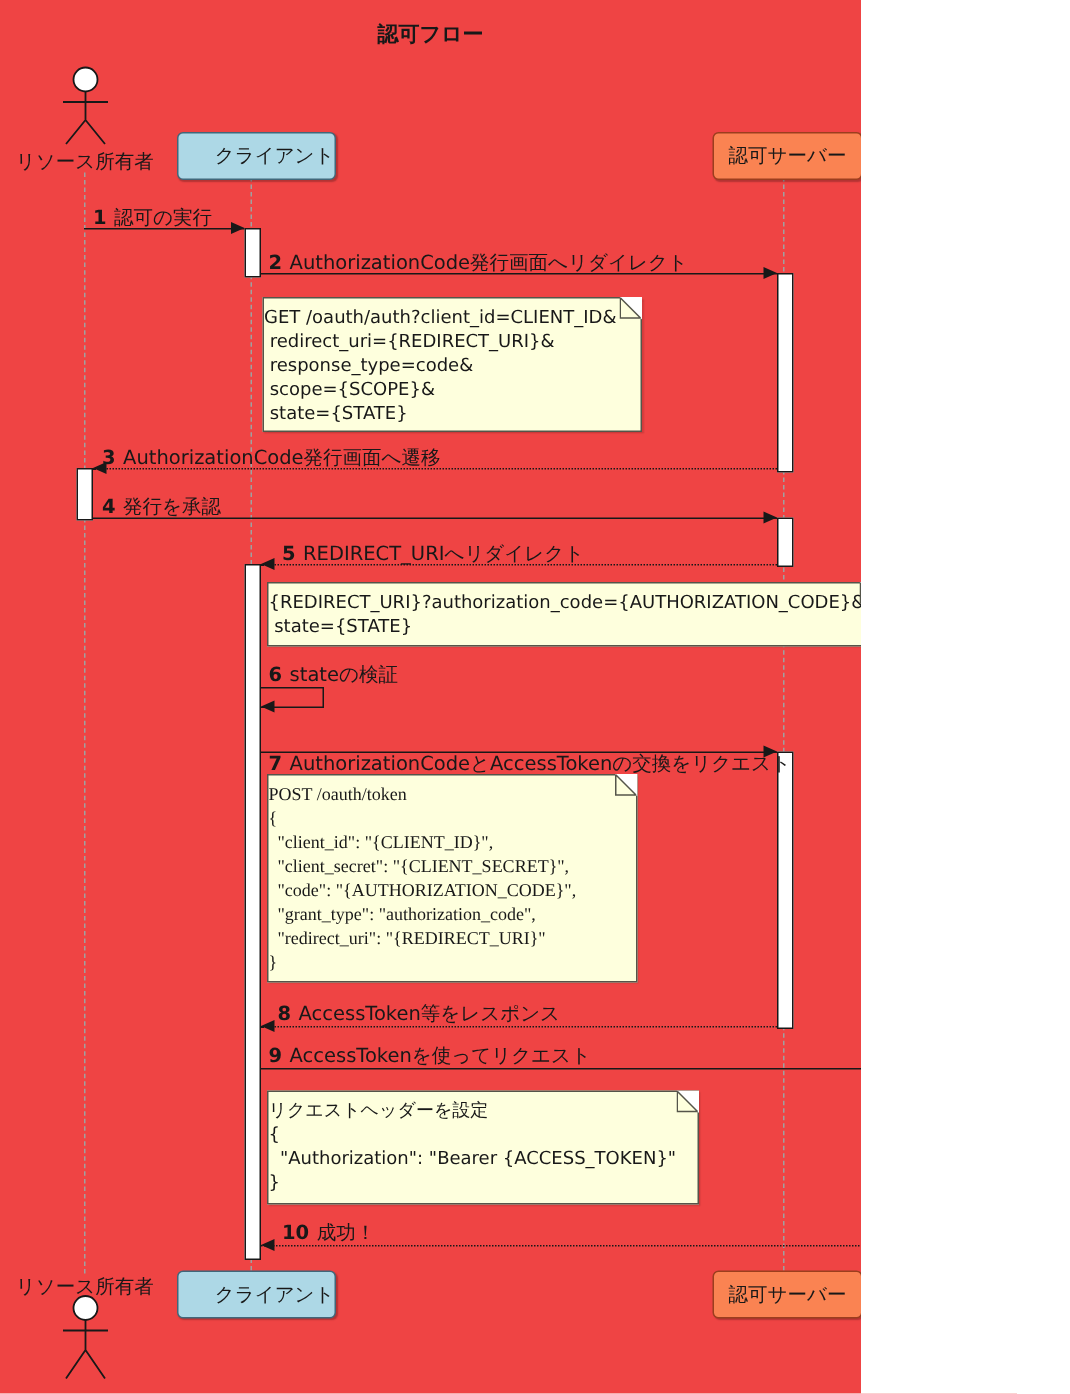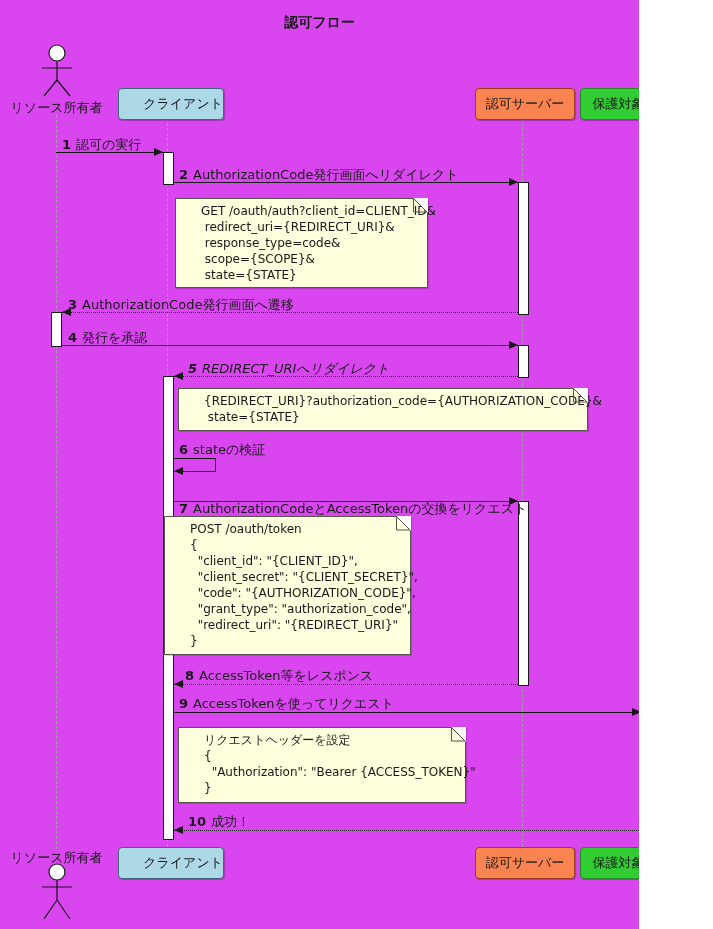--- a/index.html
+++ b/index.html
@@ -1,17 +1,17 @@
 <!DOCTYPE html>
 <html style="--client-fill: #ADD8E6; --client-border: #41677A; --auth-fill: #FA8352; --auth-border: #9C3E1E; --resource-fill: #32CD32; --resource-border: #1E8C1E; --note-fill: #FEFFDD; --note-border: #55554A; --line: #181818; --lifeline: #A0A0A0;"><head>
 <meta charset="utf-8">
 <style>
   html,body{margin:0;padding:0;background:#ffffff;}
   .canvas{
-    position:relative;width:639px;height:929px;background:#d946ef;
+    position:relative;width:574px;height:929px;background:#ef4444;
     font-family:"DejaVu Sans","Liberation Sans",sans-serif;color:#181818;overflow:hidden;
   }
   .title{position:absolute;left:0;top:14px;width:100%;text-align:center;
     font-size:14px;font-weight:bold;z-index:6;}
   .lifeline{position:absolute;width:0;border-left:1px dashed var(--lifeline,#A0A0A0);z-index:1;}
   .pbox{position:absolute;z-index:5;display:flex;align-items:center;justify-content:center;
     font-size:13px;border-radius:4px;border:1px solid #333;box-shadow:1px 1px 1px rgba(0,0,0,0.25);}
   .pbox.client{background:var(--client-fill,#ADD8E6);border-color:var(--client-border,#41677A);justify-content:flex-end;}
   .pbox.auth{background:var(--auth-fill,#FA8352);border-color:var(--auth-border,#9C3E1E);}
   .pbox.resource{background:var(--resource-fill,#32CD32);border-color:var(--resource-border,#1E8C1E);}
@@ -19,21 +19,21 @@
   .mline{position:absolute;height:0;border-top:1px solid var(--line,#181818);z-index:4;}
   .mline.dotted{border-top-style:dotted;}
   .vline{position:absolute;width:0;border-left:1px solid var(--line,#181818);z-index:4;}
   .arr{position:absolute;width:0;height:0;z-index:5;}
   .arr.r{border-top:4px solid transparent;border-bottom:4px solid transparent;border-left:9px solid var(--line,#181818);}
   .arr.l{border-top:4px solid transparent;border-bottom:4px solid transparent;border-right:9px solid var(--line,#181818);}
   .mlabel{position:absolute;font-size:13px;white-space:nowrap;z-index:5;}
   .mlabel .num{font-weight:bold;margin-right:5px;}
   .note{position:absolute;background:var(--note-fill,#FEFFDD);border:1px solid var(--note-border,#55554A);
     z-index:3;box-sizing:border-box;box-shadow:1px 1px 1px rgba(0,0,0,0.15);}
-  .note-text{white-space:pre;font-size:12px;line-height:16px;padding:4px 8px 0 25px;}
+  .note-text{white-space:pre;font-size:12px;line-height:16px;padding:4px 8px 0 0;}
   .fold{position:absolute;top:-1px;right:-1px;z-index:4;}
   .actor-label{position:absolute;font-size:13px;text-align:center;white-space:nowrap;z-index:5;}
   .actor{position:absolute;z-index:2;}
 </style>
 </head>
 <body>
 
 <div class="canvas">
 
   <div class="title">認可フロー</div>
@@ -104,21 +104,21 @@
   </div>
 
   <div class="mlabel" style="left:68px;top:296px;"><span class="num">3</span><span>AuthorizationCode発行画面へ遷移</span></div>
   <div class="mline dotted" style="left:62px;top:312px;width:456px;"></div>
   <div class="arr l" style="left:62px;top:308px;"></div>
 
   <div class="mlabel" style="left:68px;top:329px;"><span class="num">4</span><span>発行を承認</span></div>
   <div class="mline" style="left:62px;top:345px;width:456px;"></div>
   <div class="arr r" style="left:509px;top:341px;"></div>
 
-  <div class="mlabel" style="left:188px;top:360px;font-style:italic;"><span class="num">5</span><span>REDIRECT_URIへリダイレクト</span></div>
+  <div class="mlabel" style="left:188px;top:360px;"><span class="num">5</span><span>REDIRECT_URIへリダイレクト</span></div>
   <div class="mline dotted" style="left:174px;top:376px;width:344px;"></div>
   <div class="arr l" style="left:174px;top:372px;"></div>
 
   <div class="note" style="left:178px;top:388px;width:410px;height:43px;">
     <svg class="fold" width="15" height="15" viewBox="0 0 15 15">
       <polygon points="0,0 15,0 15,15" fill="#ffffff"></polygon>
       <path d="M0.5,0.5 L14,14 M0.5,0.5 L0.5,14 L14,14" fill="none" stroke="#55554A" stroke-width="1"></path>
     </svg>
     <div class="note-text">{REDIRECT_URI}?authorization_code={AUTHORIZATION_CODE}&amp;
  state={STATE}</div>
@@ -127,21 +127,21 @@
   <div class="mlabel" style="left:179px;top:441px;"><span class="num">6</span><span>stateの検証</span></div>
   <div class="mline" style="left:174px;top:458px;width:42px;"></div>
   <div class="vline" style="left:215px;top:458px;height:14px;"></div>
   <div class="mline" style="left:174px;top:471px;width:42px;"></div>
   <div class="arr l" style="left:174px;top:467px;"></div>
 
   <div class="mlabel" style="left:179px;top:484px;margin-top:16px;"><span class="num">7</span><span>AuthorizationCodeとAccessTokenの交換をリクエスト</span></div>
   <div class="mline" style="left:174px;top:501px;width:344px;"></div>
   <div class="arr r" style="left:509px;top:497px;"></div>
 
-  <div class="note" style="left:164px;top:516px;width:247px;height:139px;">
+  <div class="note" style="left:178px;top:516px;width:247px;height:139px;font-family:Liberation Serif, serif;">
     <svg class="fold" width="15" height="15" viewBox="0 0 15 15">
       <polygon points="0,0 15,0 15,15" fill="#ffffff"></polygon>
       <path d="M0.5,0.5 L14,14 M0.5,0.5 L0.5,14 L14,14" fill="none" stroke="#55554A" stroke-width="1"></path>
     </svg>
     <div class="note-text">POST /oauth/token
 {
   "client_id": "{CLIENT_ID}",
   "client_secret": "{CLIENT_SECRET}",
   "code": "{AUTHORIZATION_CODE}",
   "grant_type": "authorization_code",

